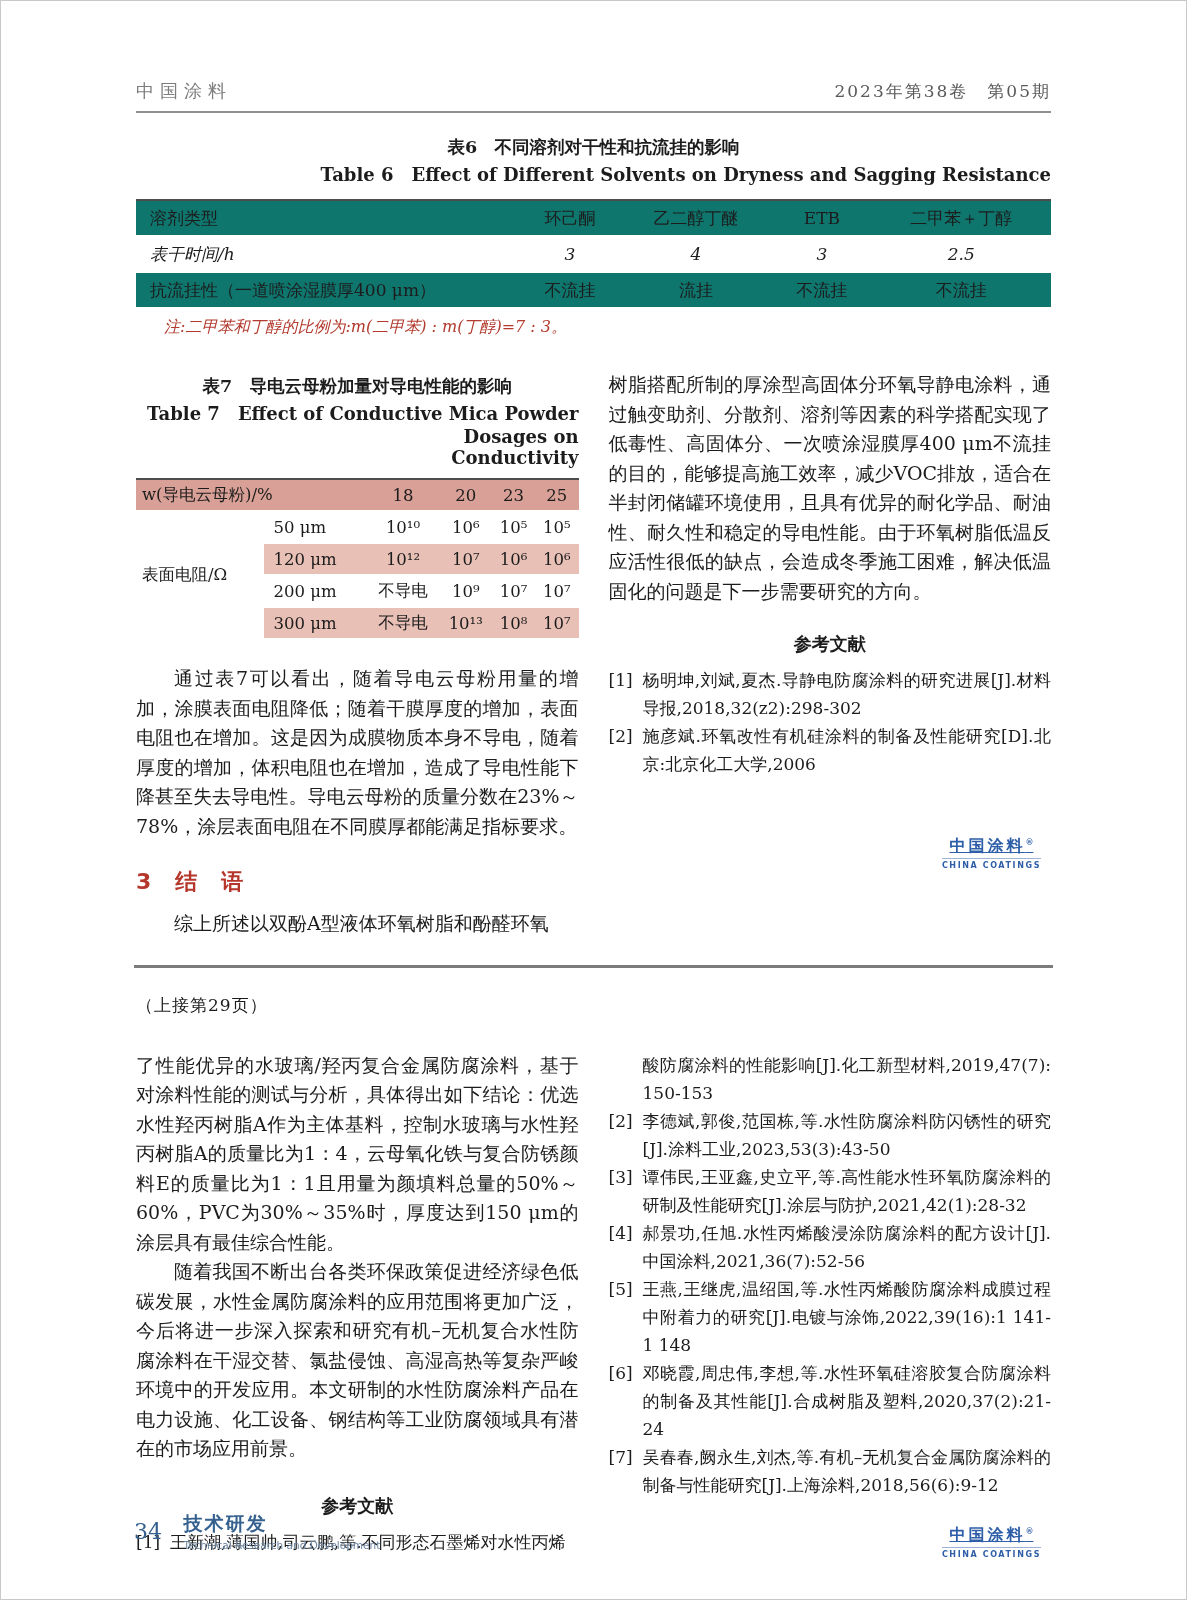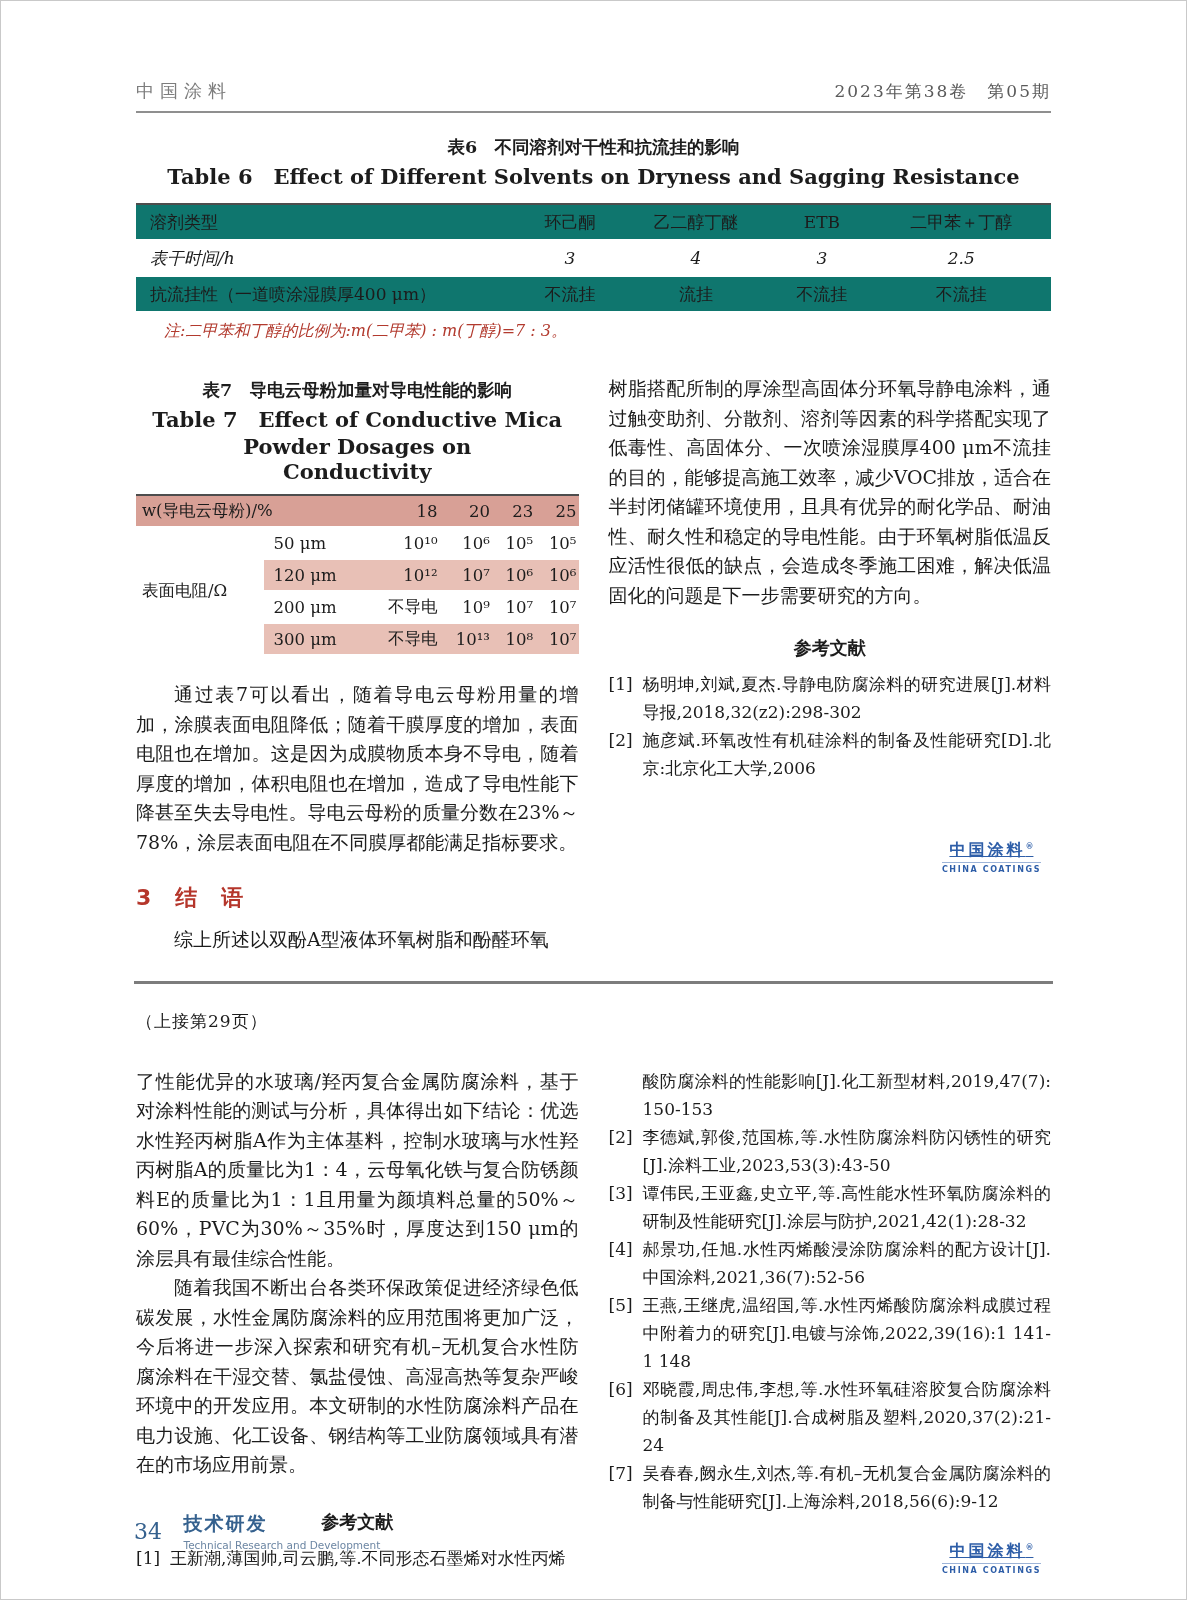--- a/index.html
+++ b/index.html
@@ -15,41 +15,41 @@
     color:#1c1c1c;
     overflow:hidden;
   }
   
   .runhead{display:flex;justify-content:space-between;align-items:flex-end;
     padding-bottom:8px;border-bottom:2px solid #8f8f8f;}
   .runhead .jname{font-size:18px;color:#7d7d7d;letter-spacing:6px;}
   .runhead .issue{font-size:17px;color:#5a5a5a;letter-spacing:2px;}
   
   .tbl-title-cn{ text-align:center;font-weight:bold;font-size:17.5px;margin-top:22px;}
-  .tbl-title-en{ text-align:center;font-weight:bold;font-size:21px;margin-top:4px;}
+  .tbl-title-en{ text-align:right;font-weight:bold;font-size:18px;margin-top:4px;}
   
   table{border-collapse:collapse;}
   .t6{width:100%;margin-top:12px;font-size:17px;
       border-top:2.5px solid #4d4d4d;border-bottom:2.5px solid #4d4d4d;}
   .t6 td{padding:5px 6px;height:24px;}
   .t6 .lbl{text-align:left;padding-left:14px;width:42%;}
   .t6 .c{text-align:center;}
   .t6 tr.pink td{background:#0f766e;}
   .t6 tr.white td{background:#ffffff;font-style:italic;}
   .t6 tr{border-bottom:2px solid #ffffff;}
   .t6-note{color:#b23a2e;font-size:16px;font-style:italic;margin:8px 0 0 28px;
     font-family:"DejaVu Serif","Liberation Serif",serif;}
   
   .cols{display:flex;gap:30px;margin-top:30px;}
   .col{width:443px;box-sizing:border-box;}
   
   .t7wrap{margin-top:2px;}
   .t7{width:100%;margin-top:10px;font-size:16.5px;
       border-top:2.5px solid #4d4d4d;border-bottom:2px solid #4d4d4d;}
-  .t7 td{padding:4px 2px;height:22px;text-align:right;}
+  .t7 td{padding:4px 2px;height:22px;text-align:center;}
   .t7 tr.hdr td{background:#d8a096;}
   .t7 tr.hdr .lbl{text-align:left;padding-left:6px;}
   .t7 .group{text-align:left;padding-left:6px;background:#ffffff;}
   .t7 .th2{text-align:left;padding-left:10px;}
   .t7 tr.stripe td.s{background:#e8c0b6;}
   .t7 tr{border-bottom:2px solid #ffffff;}
   
   .para{font-size:19px;line-height:29.5px;text-align:justify;}
   .indent{text-indent:2em;}
   .sec-head{color:#b5362b;font-weight:bold;font-size:22px;margin:26px 0 12px 0;

